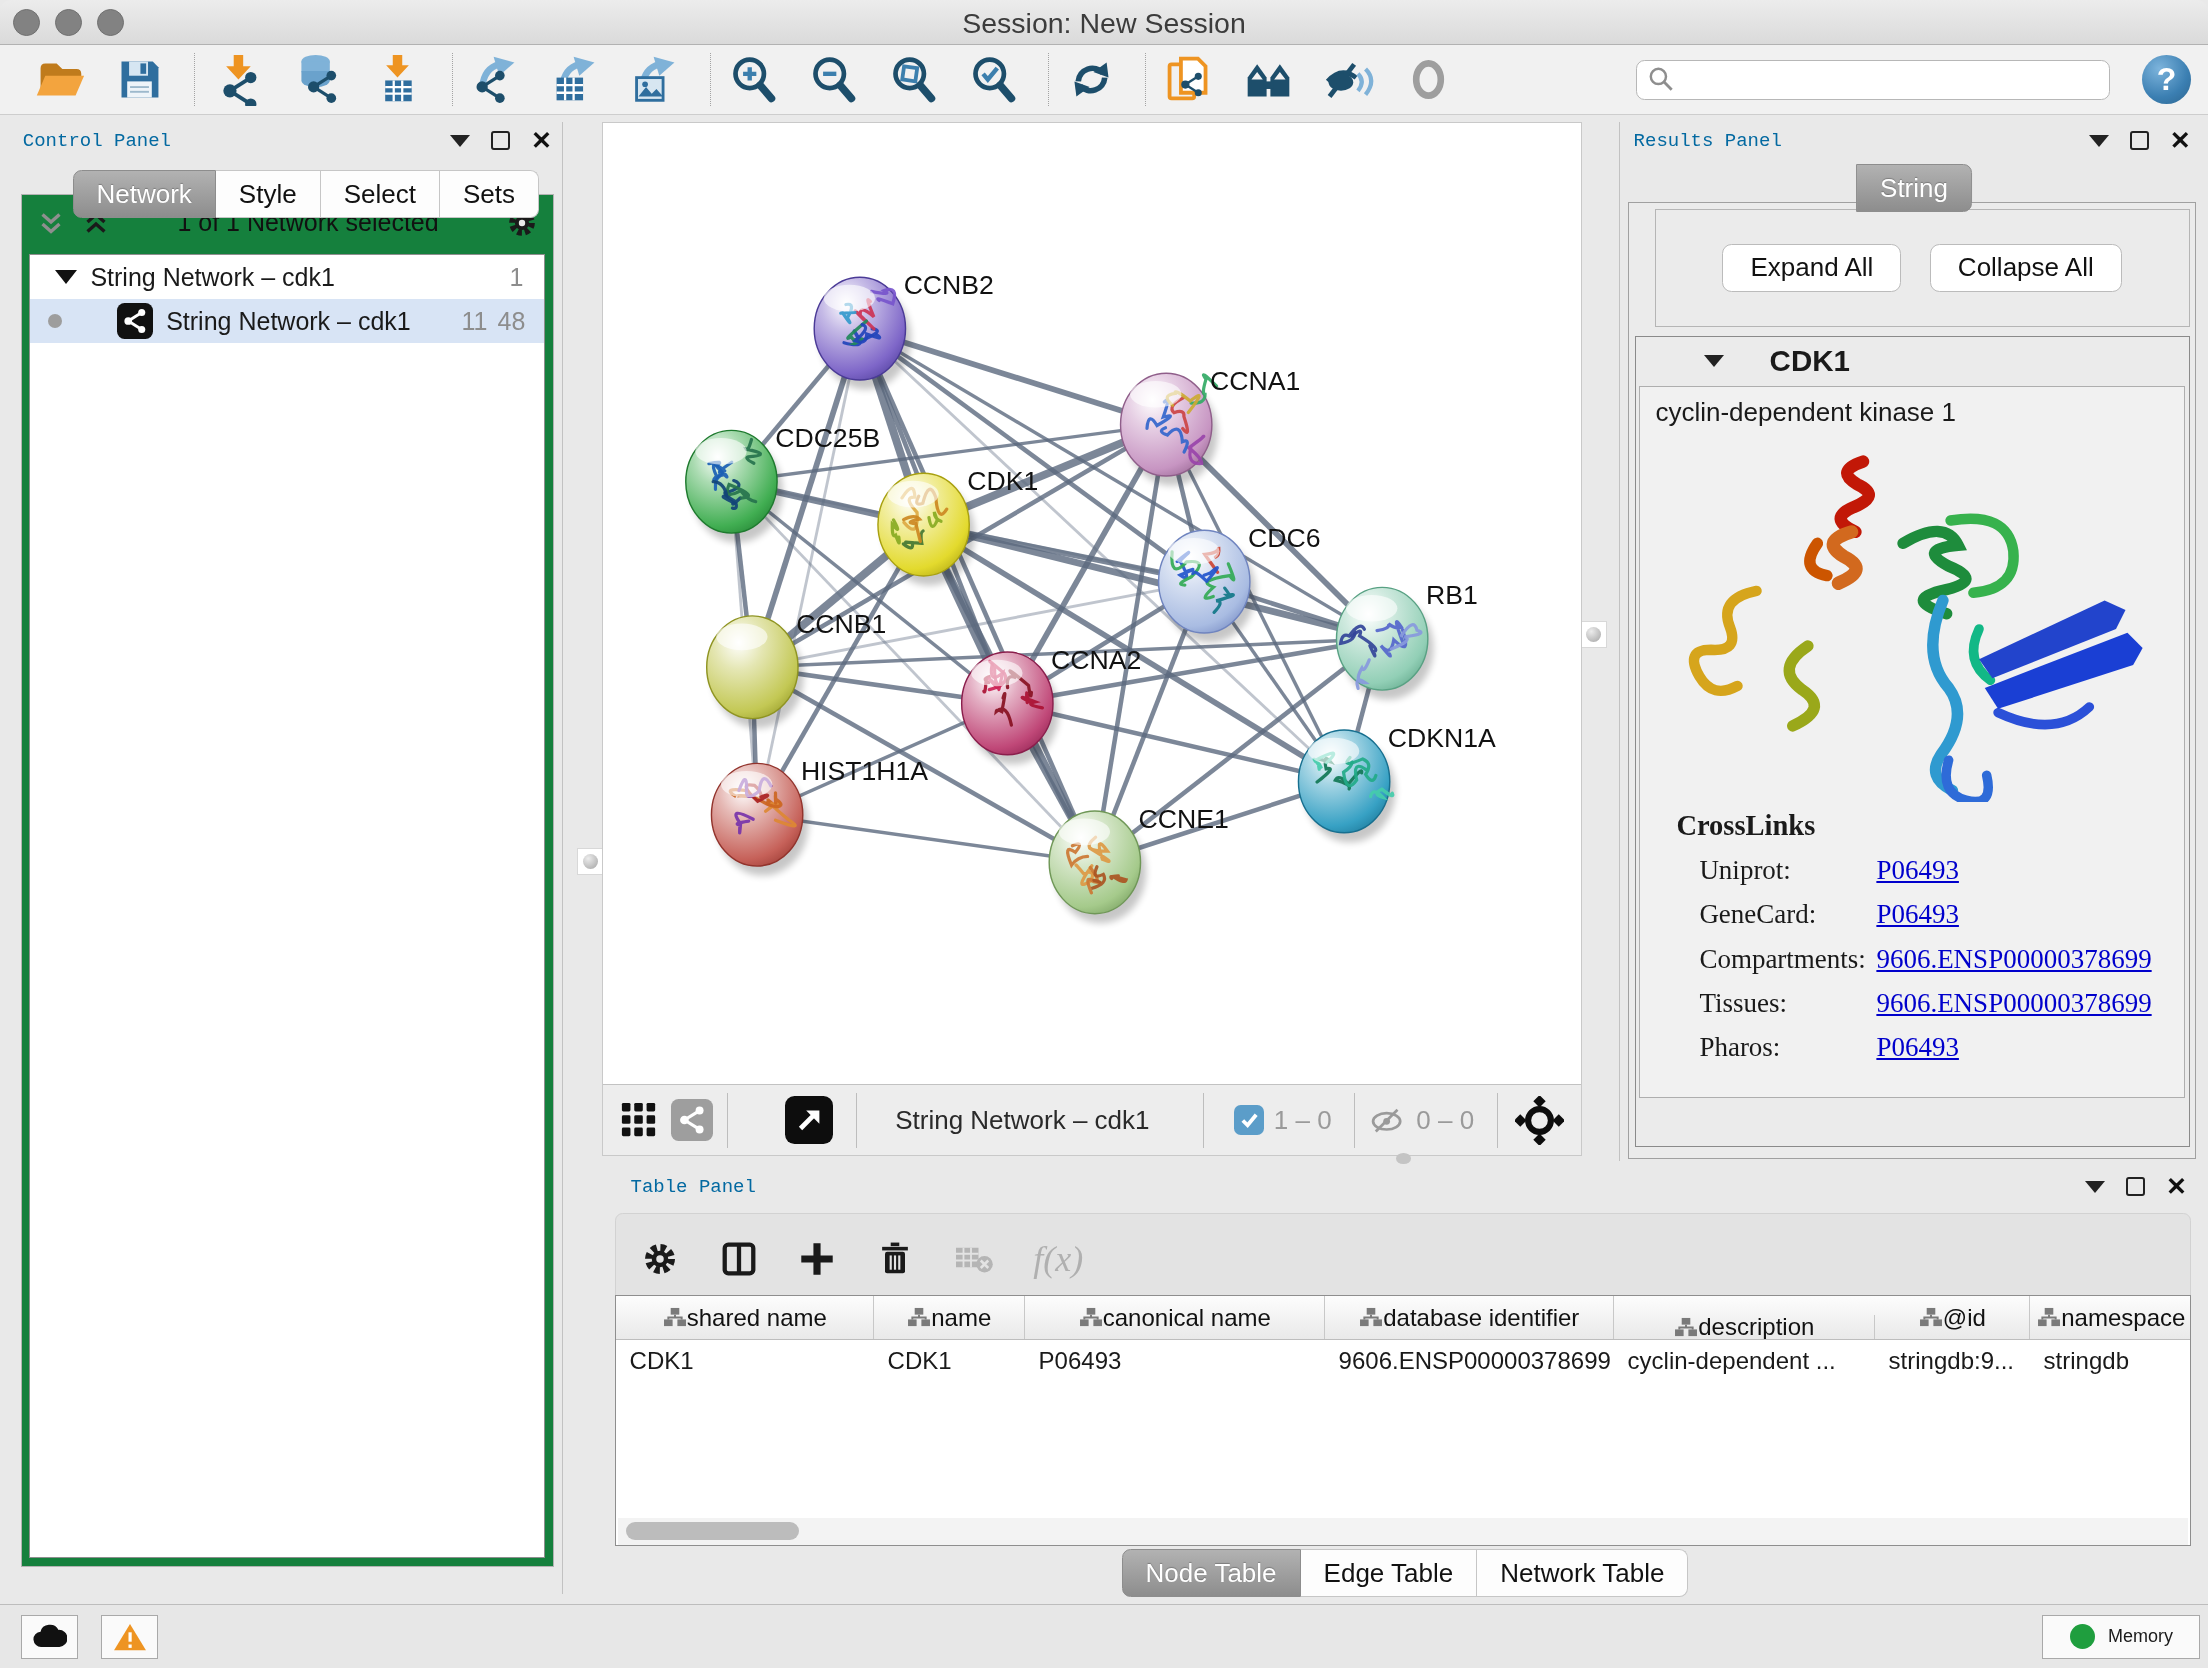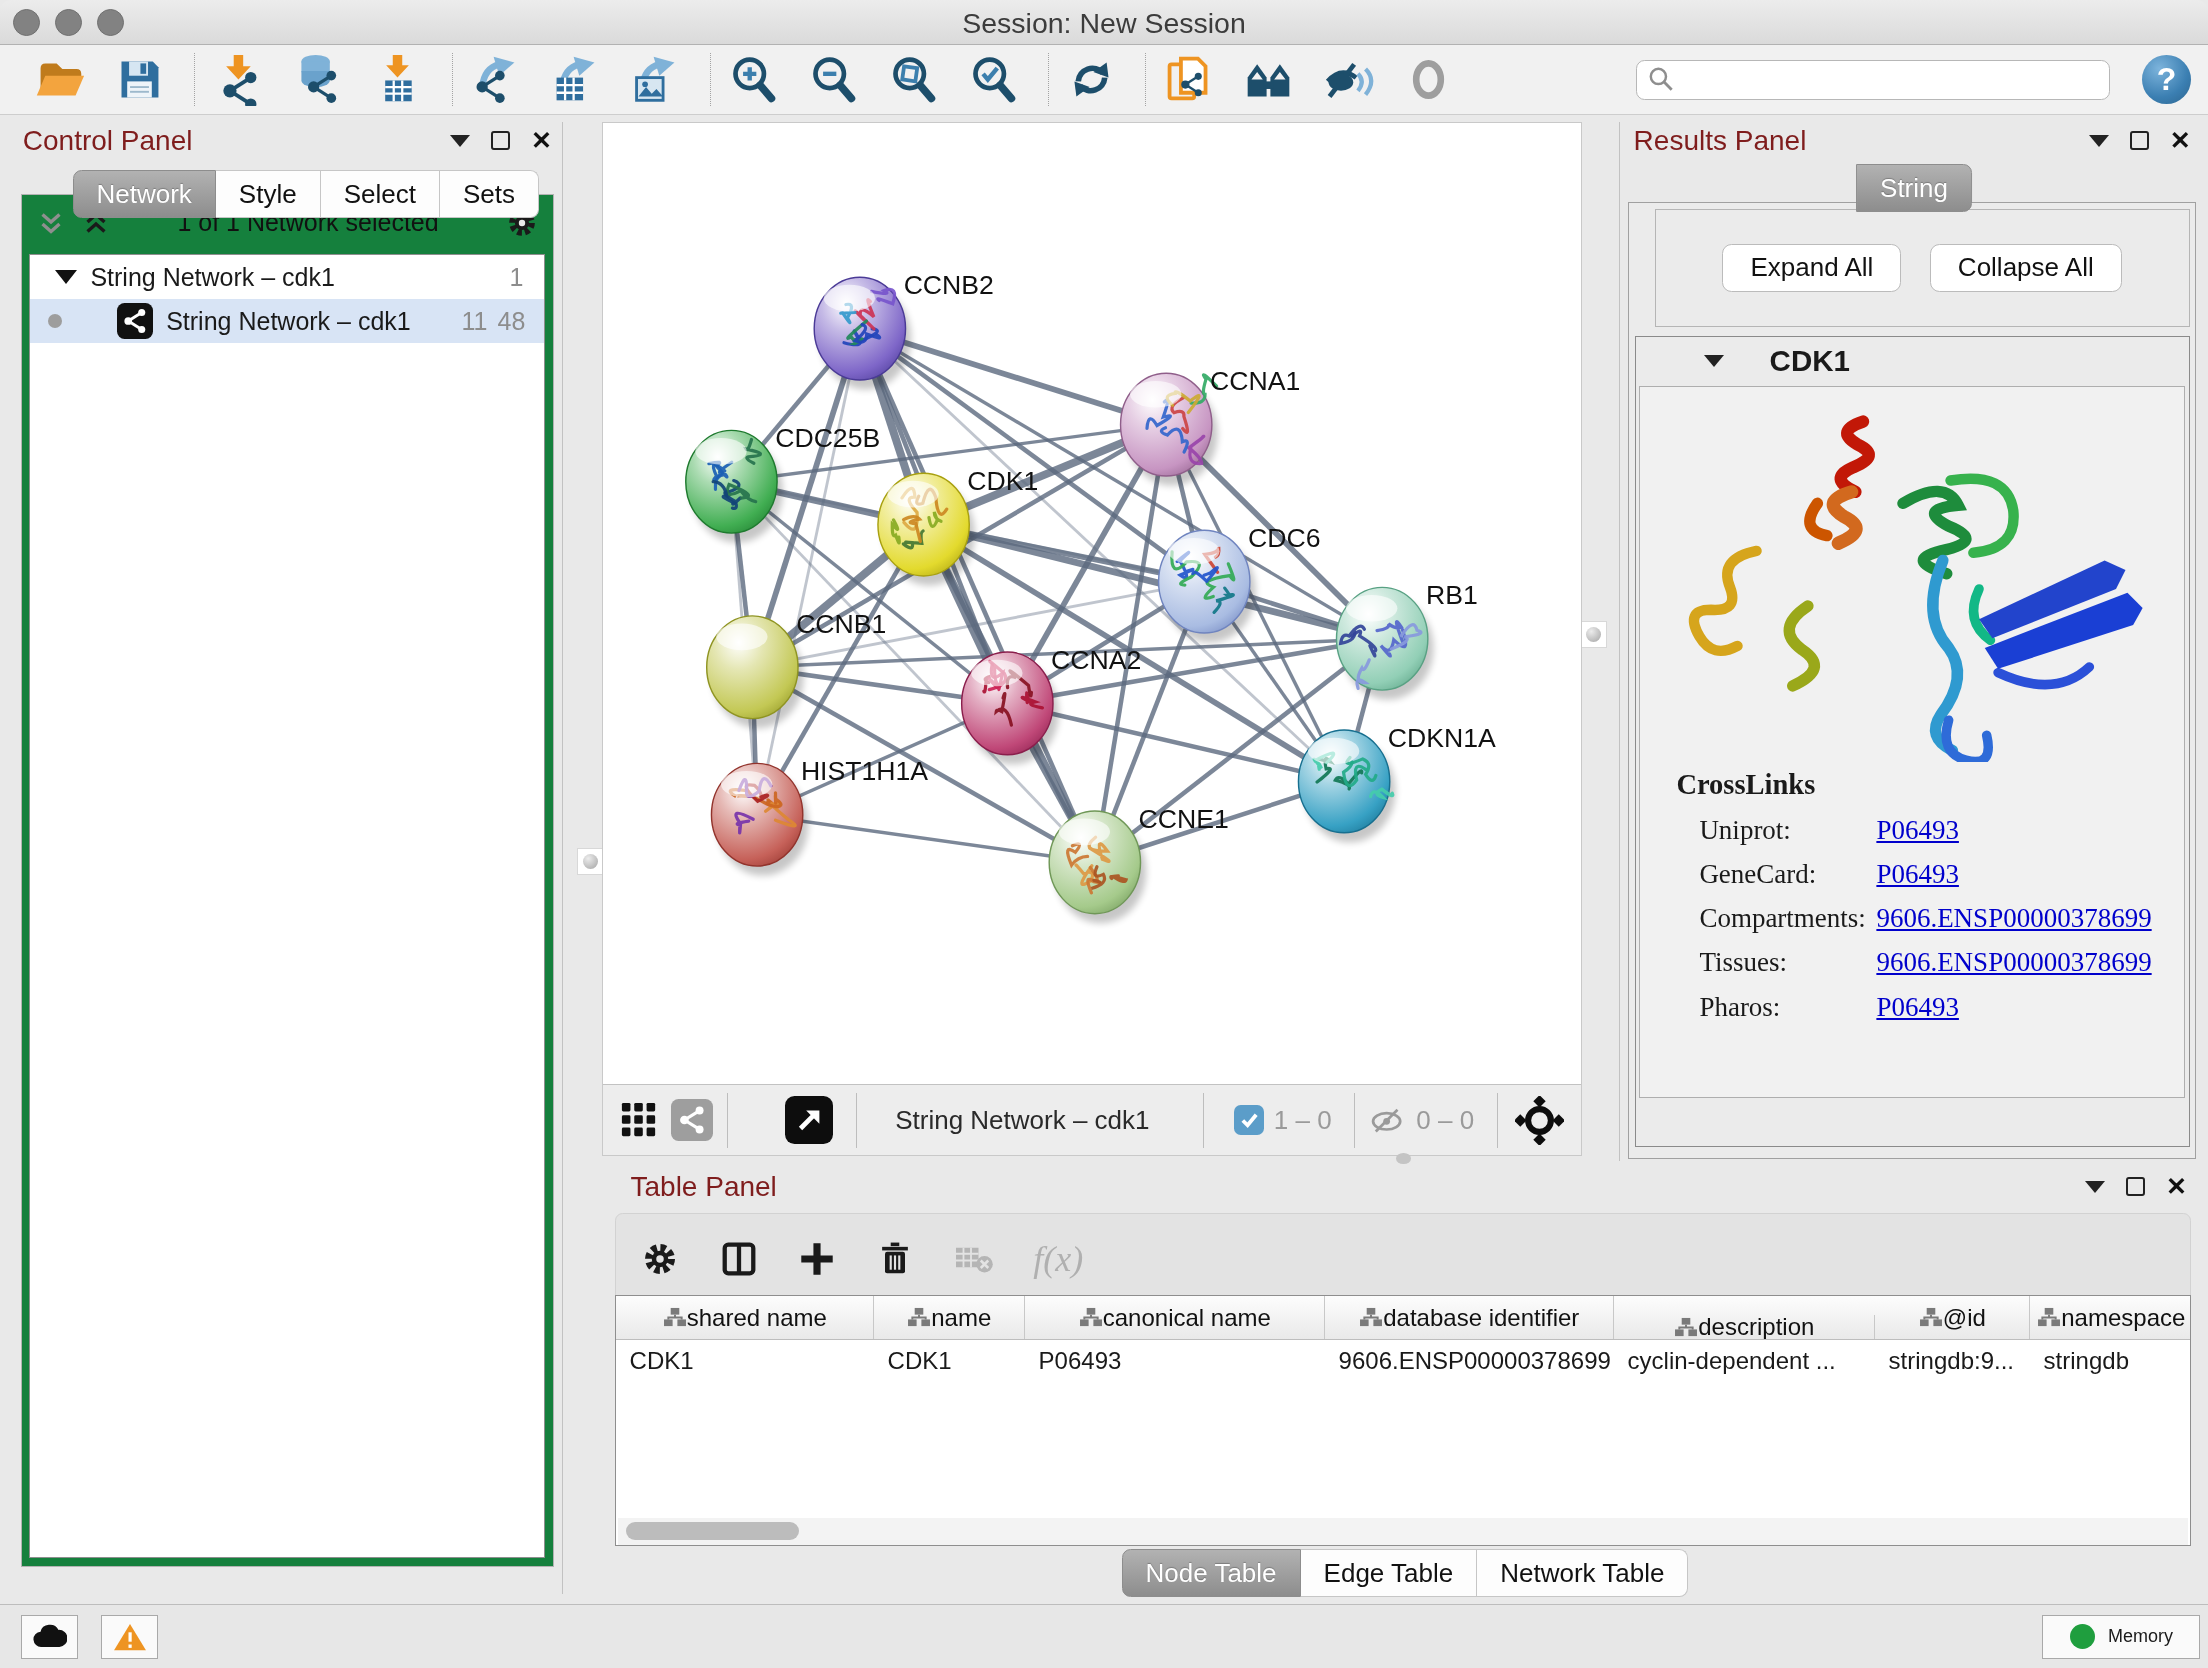--- a/index.html
+++ b/index.html
@@ -21,21 +21,21 @@
   .tbtn{width:55px;height:57px;display:flex;align-items:center;justify-content:center;margin-right:25px;flex:0 0 auto;}
   .tsep{width:0;height:53px;border-left:1.9px dotted #a3a3a3;margin:0 15px 0 1.9px;flex:0 0 auto;}
   .tspacer{flex:1 1 auto;}
   .search{width:474px;height:40px;background:#fff;border:1px solid #b7b7b7;border-radius:8.6px;
     display:flex;align-items:center;padding:0 9.5px;box-sizing:border-box;flex:0 0 auto;}
   .search input{border:none;outline:none;flex:1;font-size:24px;font-family:"Liberation Sans",sans-serif;background:transparent;margin-left:7.6px;}
   .helpbtn{width:49px;height:49px;border-radius:50%;margin:0 17px 0 32px;flex:0 0 auto;
     background:radial-gradient(circle at 35% 28%,#7db4dc,#3b7fb2 60%,#2c648e);
     color:#fff;font-size:32px;font-weight:bold;display:flex;align-items:center;justify-content:center;}
   
-  .phead-title{font-size:28px;color:#7f1d1d;}
+  .phead-title{font-size:19px;color:#0369a1;font-family:Liberation Mono, monospace;}
   .phead-icons{display:flex;align-items:center;gap:21px;}
   .tri-down{width:0;height:0;border-left:10.5px solid transparent;border-right:10.5px solid transparent;border-top:12.4px solid #222;}
   .sq{width:15px;height:15px;border:2.9px solid #222;border-radius:2.9px;}
   .xicon{font-size:25px;font-weight:bold;color:#111;line-height:1;}
   .tabs{display:flex;}
   .tab{height:46px;padding:0 23px;display:flex;align-items:center;justify-content:center;
     font-size:26px;background:#fdfdfd;border:1px solid #c6c6c6;border-left:none;color:#111;}
   .tab:first-child{border-left:1px solid #c6c6c6;border-radius:8.6px 0 0 8.6px;}
   .tab:last-child{border-radius:0 8.6px 8.6px 0;}
   .tab.sel{background:linear-gradient(#b2b2b2,#8d8d8d);color:#fff;border-color:#8d8d8d;
@@ -671,20 +671,21 @@
     <div class="rp-expand">
       <div class="btn">Expand All</div>
       <div class="btn">Collapse All</div>
     </div>
     <div class="rp-gene">
       <div class="rp-gene-head">
         <span class="tri-down"></span>
         <span class="gene-symbol">CDK1</span>
       </div>
       <div class="rp-inner">
+        <div class="gene-desc">cyclin-dependent kinase 1</div>
         <div class="protein-wrap">
           <svg width="495" height="369" viewBox="0 0 520 388">
             <g fill="none" stroke-linecap="round">
               <path d="M208 30 q-30 10 -6 24 q26 12 -4 24 q-28 12 2 26" stroke="#c21807" stroke-width="13"></path>
               <path d="M196 104 q-34 10 -8 26 q28 14 -6 28" stroke="#d2691e" stroke-width="14"></path>
               <path d="M160 116 q-20 28 10 34" stroke="#cc5500" stroke-width="12"></path>
               <path d="M96 166 q-40 8 -28 38 q10 26 -20 24 q-28 0 -12 28 q14 24 40 10" stroke="#d6a51c" stroke-width="11"></path>
               <path d="M150 224 q-36 24 -6 46 q30 20 -10 38" stroke="#9aa81a" stroke-width="12"></path>
               <path d="M250 116 q44 -26 58 2 q-44 4 -10 22 q40 16 -8 26 q-40 10 6 24" stroke="#1e8c3c" stroke-width="12"></path>
               <path d="M300 92 q60 -10 66 32 q4 40 -42 44" stroke="#37b24d" stroke-width="11"></path>

